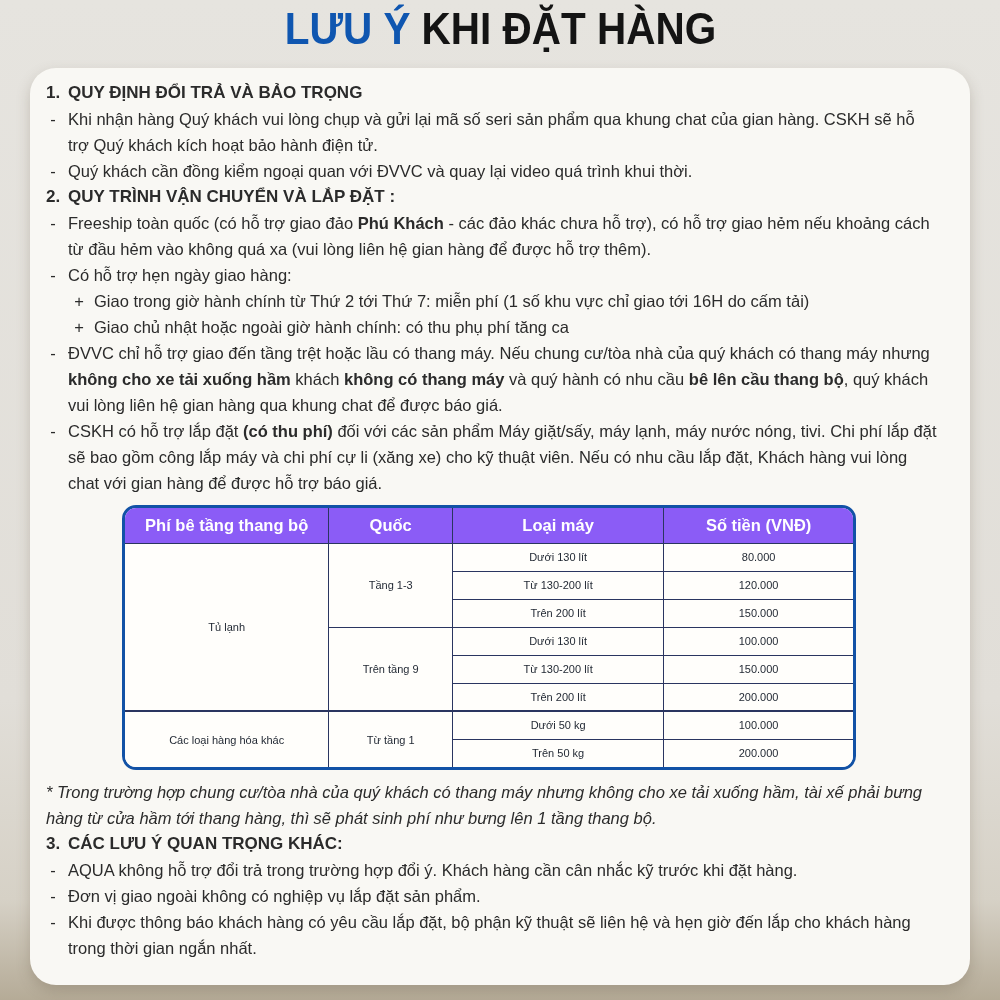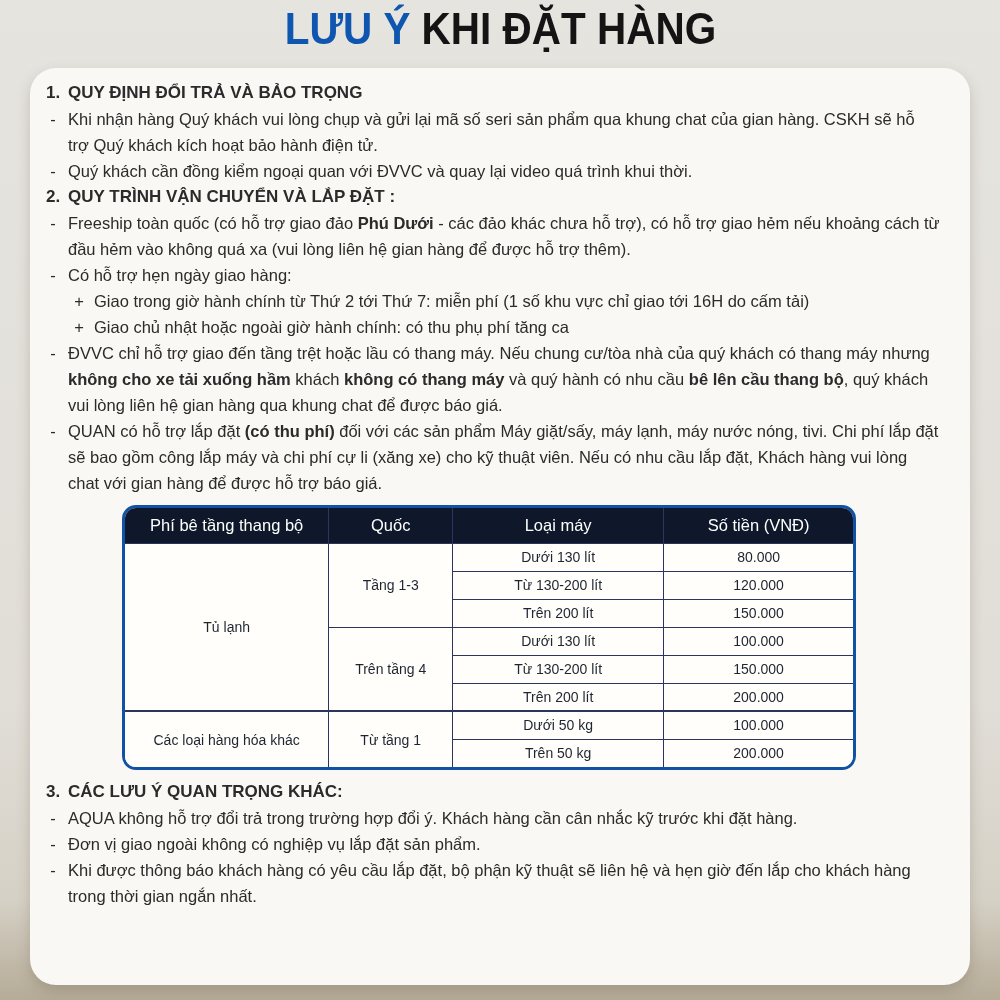--- a/index.html
+++ b/index.html
@@ -28,26 +28,26 @@
   .hrow { font-weight: bold; font-size: 17px; }
   .btext { flex: 1; }
   .sub { margin-left: 26px; }
   b { font-weight: bold; }
   .tablewrap {
     width: 734px; margin: 9px auto; background: #ffffff;
     border: 3px solid #1252a6; border-radius: 14px; overflow: hidden;
   }
   table { width: 100%; border-collapse: collapse; border-style: hidden; table-layout: fixed; }
   th {
-    background: #0f172a; color: #ffffff; font-weight: normal;
+    background: #8b5cf6; color: #ffffff; font-weight: bold;
     height: 35px; font-size: 16.5px; border: 1.6px solid #2a3560; padding: 0 4px;
   }
   td {
     border: 1.6px solid #2a3560; text-align: center; height: 28px;
-    font-size: 14px; color: #1e2530; padding: 0 4px; background: #fffefb;
+    font-size: 11px; color: #1e2530; padding: 0 4px; background: #fffefb;
   }
   td.sep { border-top-width: 2.6px; }
   .footnote { font-style: italic; padding-left: 8px; color: #2b2b2b; }
 </style>
 </head>
 <body>
 
 <div class="page-title">
   <div class="page-title-inner">
     <span class="title-blue">LƯU Ý</span><span>KHI ĐẶT HÀNG</span>
@@ -68,41 +68,41 @@
     <span class="mk">-</span>
     <span class="btext">Quý khách cần đồng kiểm ngoại quan với ĐVVC và quay lại video quá trình khui thời.</span>
   </div>
 
   <div class="row hrow">
     <span class="num">2.</span>
     <span class="btext">QUY TRÌNH VẬN CHUYỂN VÀ LẮP ĐẶT :</span>
   </div>
   <div class="row">
     <span class="mk">-</span>
-    <span class="btext"><span>Freeship toàn quốc (có hỗ trợ giao đảo </span><b>Phú Dưới</b><span> - các đảo khác chưa hỗ trợ), có hỗ trợ giao hẻm nếu khoảng cách từ đầu hẻm vào không quá xa (vui lòng liên hệ gian hàng để được hỗ trợ thêm).</span></span>
+    <span class="btext"><span>Freeship toàn quốc (có hỗ trợ giao đảo </span><b>Phú Khách</b><span> - các đảo khác chưa hỗ trợ), có hỗ trợ giao hẻm nếu khoảng cách từ đầu hẻm vào không quá xa (vui lòng liên hệ gian hàng để được hỗ trợ thêm).</span></span>
   </div>
   <div class="row">
     <span class="mk">-</span>
     <span class="btext">Có hỗ trợ hẹn ngày giao hàng:</span>
   </div>
   <div class="row sub">
     <span class="mk">+</span>
     <span class="btext">Giao trong giờ hành chính từ Thứ 2 tới Thứ 7: miễn phí (1 số khu vực chỉ giao tới 16H do cấm tải)</span>
   </div>
   <div class="row sub">
     <span class="mk">+</span>
     <span class="btext">Giao chủ nhật hoặc ngoài giờ hành chính: có thu phụ phí tăng ca</span>
   </div>
   <div class="row">
     <span class="mk">-</span>
     <span class="btext"><span>ĐVVC chỉ hỗ trợ giao đến tầng trệt hoặc lầu có thang máy. Nếu chung cư/tòa nhà của quý khách có thang máy nhưng </span><b>không cho xe tải xuống hầm</b><span> khách </span><b>không có thang máy</b><span> và quý hành có nhu cầu </span><b>bê lên cầu thang bộ</b><span>, quý khách vui lòng liên hệ gian hàng qua khung chat để được báo giá.</span></span>
   </div>
   <div class="row">
     <span class="mk">-</span>
-    <span class="btext"><span>QUAN có hỗ trợ lắp đặt </span><b>(có thu phí)</b><span> đối với các sản phẩm Máy giặt/sấy, máy lạnh, máy nước nóng, tivi. Chi phí lắp đặt sẽ bao gồm công lắp máy và chi phí cự li (xăng xe) cho kỹ thuật viên. Nếu có nhu cầu lắp đặt, Khách hàng vui lòng chat với gian hàng để được hỗ trợ báo giá.</span></span>
+    <span class="btext"><span>CSKH có hỗ trợ lắp đặt </span><b>(có thu phí)</b><span> đối với các sản phẩm Máy giặt/sấy, máy lạnh, máy nước nóng, tivi. Chi phí lắp đặt sẽ bao gồm công lắp máy và chi phí cự li (xăng xe) cho kỹ thuật viên. Nếu có nhu cầu lắp đặt, Khách hàng vui lòng chat với gian hàng để được hỗ trợ báo giá.</span></span>
   </div>
 
   <div class="tablewrap">
     <table>
       <colgroup>
           <col style="width:28%">
           <col style="width:17%">
           <col style="width:29%">
           <col style="width:26%">
         </colgroup>
@@ -123,21 +123,21 @@
         </tr>
         <tr>
           <td>Từ 130-200 lít</td>
           <td>120.000</td>
         </tr>
         <tr>
           <td>Trên 200 lít</td>
           <td>150.000</td>
         </tr>
         <tr>
-          <td rowspan="3">Trên tầng 4</td>
+          <td rowspan="3">Trên tầng 9</td>
           <td>Dưới 130 lít</td>
           <td>100.000</td>
         </tr>
         <tr>
           <td>Từ 130-200 lít</td>
           <td>150.000</td>
         </tr>
         <tr>
           <td>Trên 200 lít</td>
           <td>200.000</td>
@@ -149,20 +149,21 @@
           <td class="sep">100.000</td>
         </tr>
         <tr>
           <td>Trên 50 kg</td>
           <td>200.000</td>
         </tr>
       </tbody>
     </table>
   </div>
 
+  <div class="footnote">* Trong trường hợp chung cư/tòa nhà của quý khách có thang máy nhưng không cho xe tải xuống hầm, tài xế phải bưng hàng từ cửa hầm tới thang hàng, thì sẽ phát sinh phí như bưng lên 1 tầng thang bộ.</div>
 
   <div class="row hrow">
     <span class="num">3.</span>
     <span class="btext">CÁC LƯU Ý QUAN TRỌNG KHÁC:</span>
   </div>
   <div class="row">
     <span class="mk">-</span>
     <span class="btext">AQUA không hỗ trợ đổi trả trong trường hợp đổi ý. Khách hàng cần cân nhắc kỹ trước khi đặt hàng.</span>
   </div>
   <div class="row">

